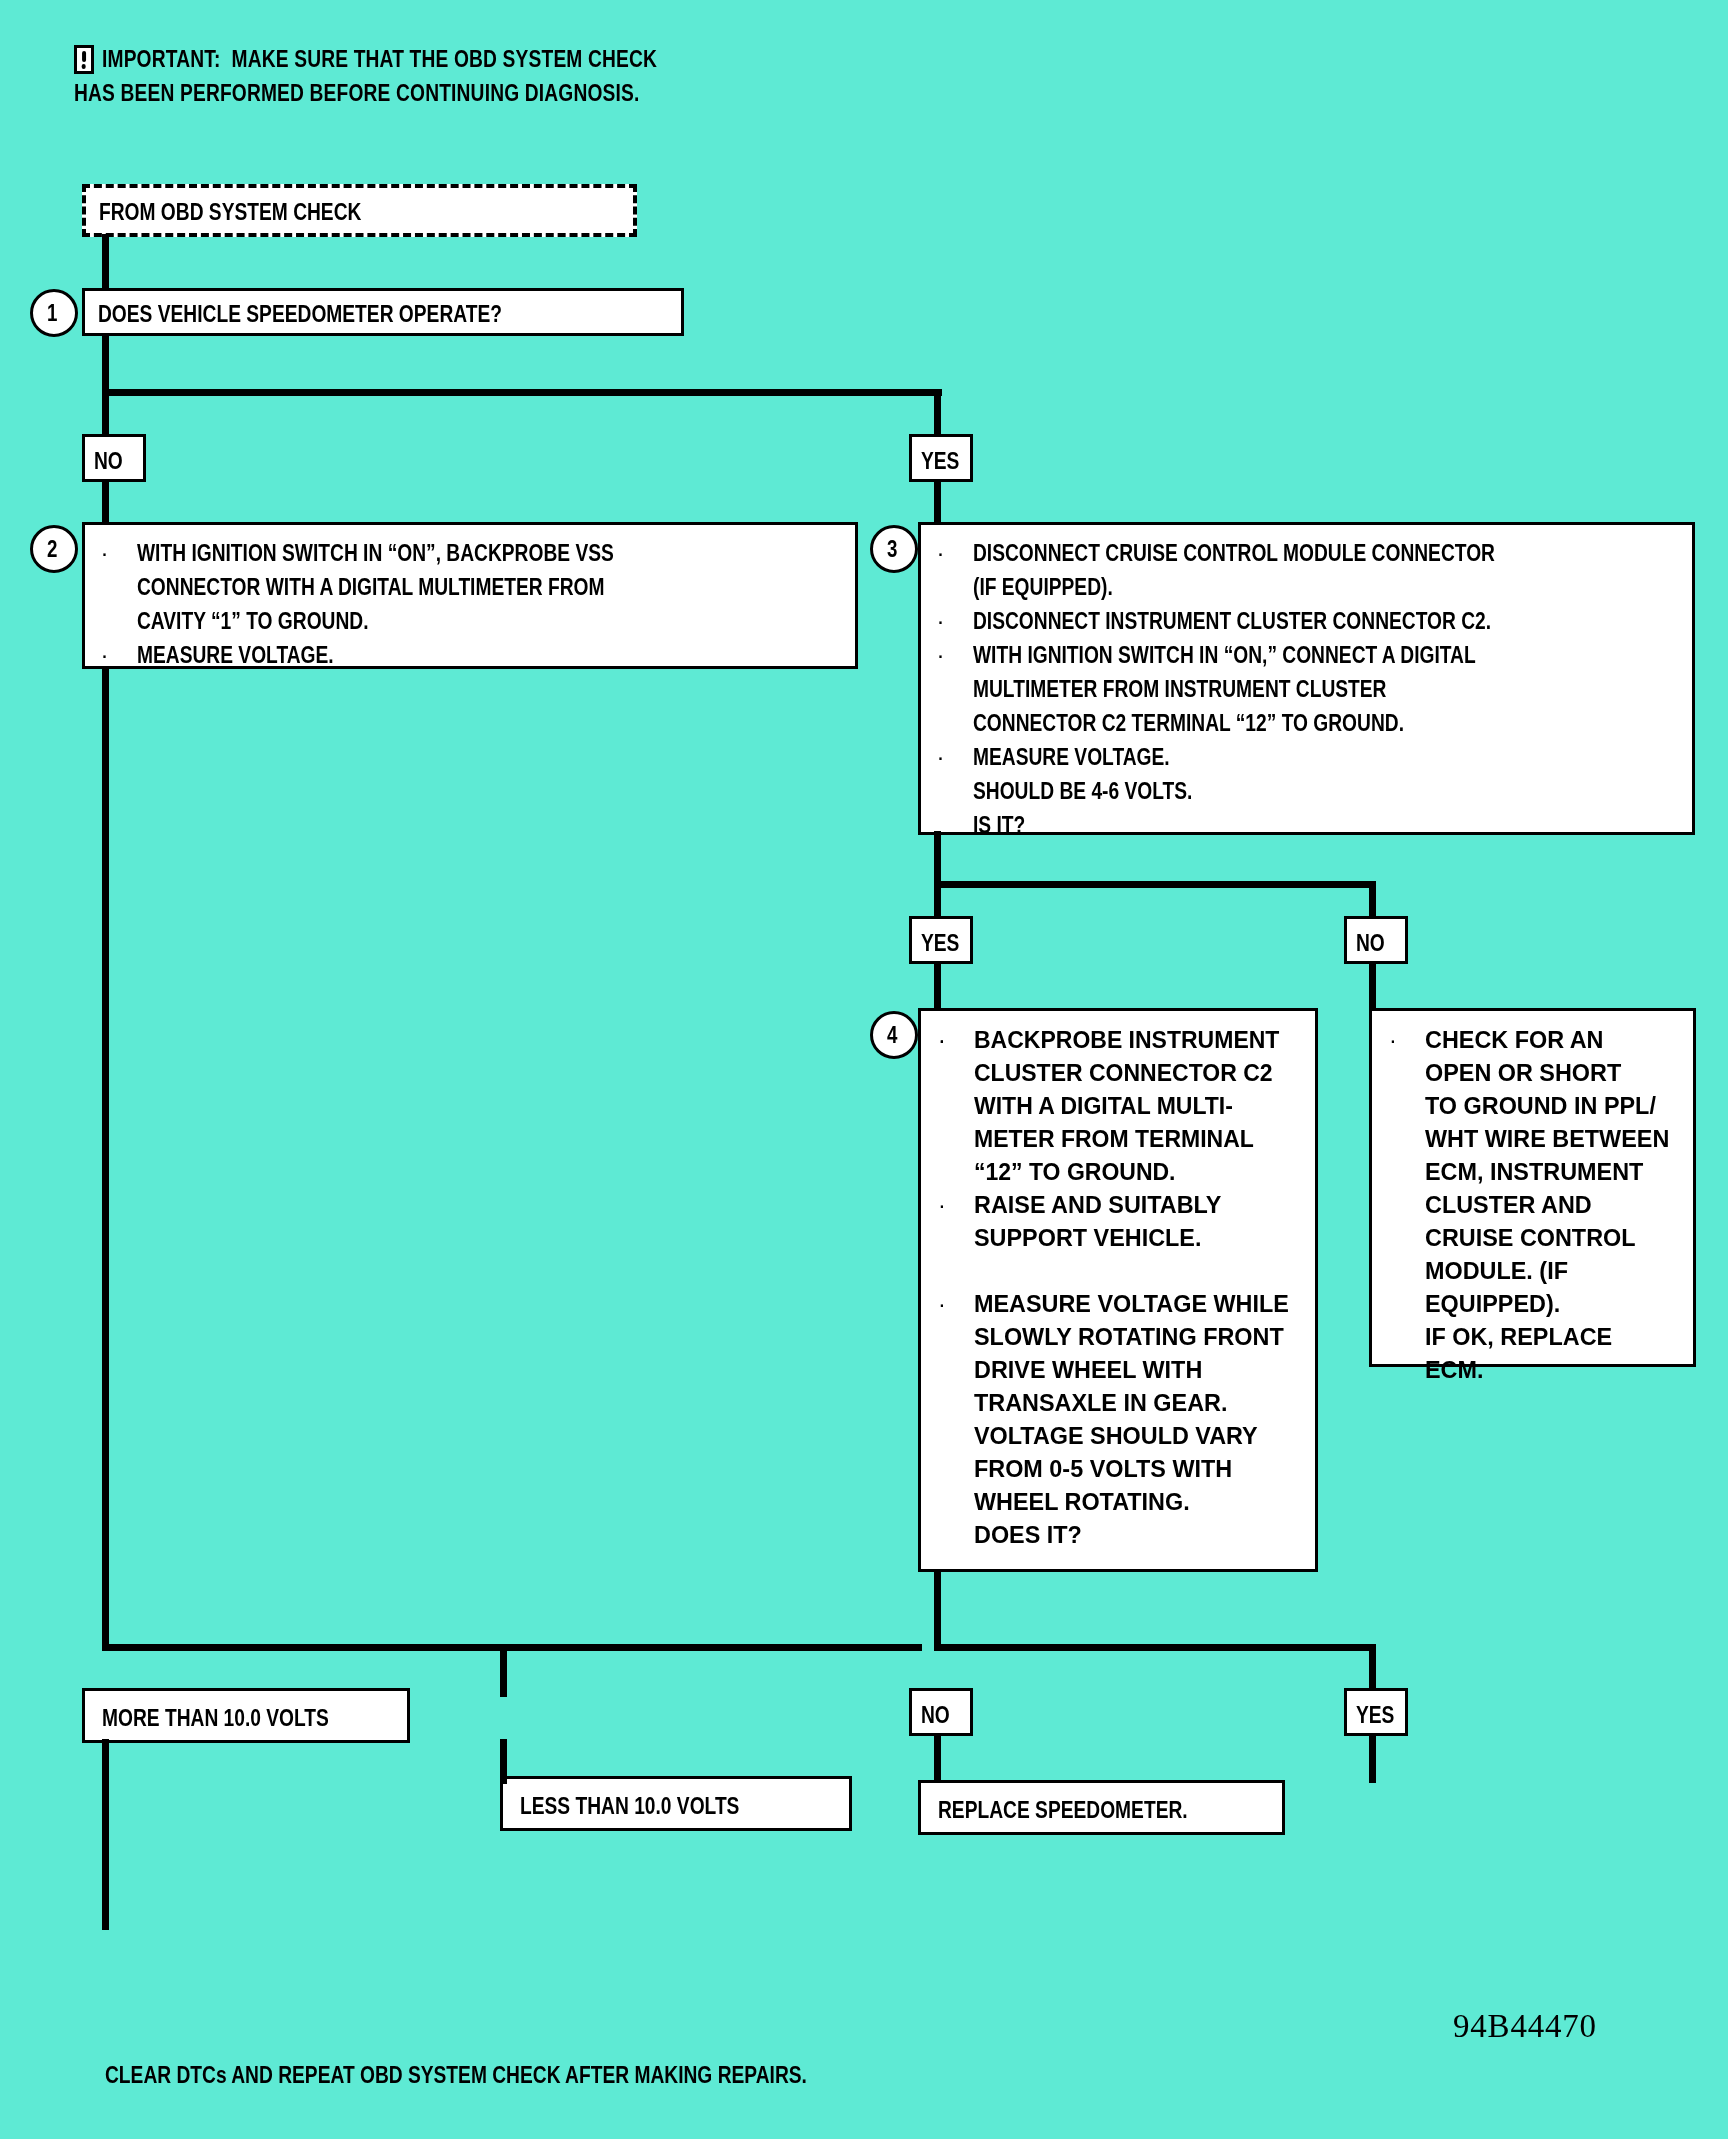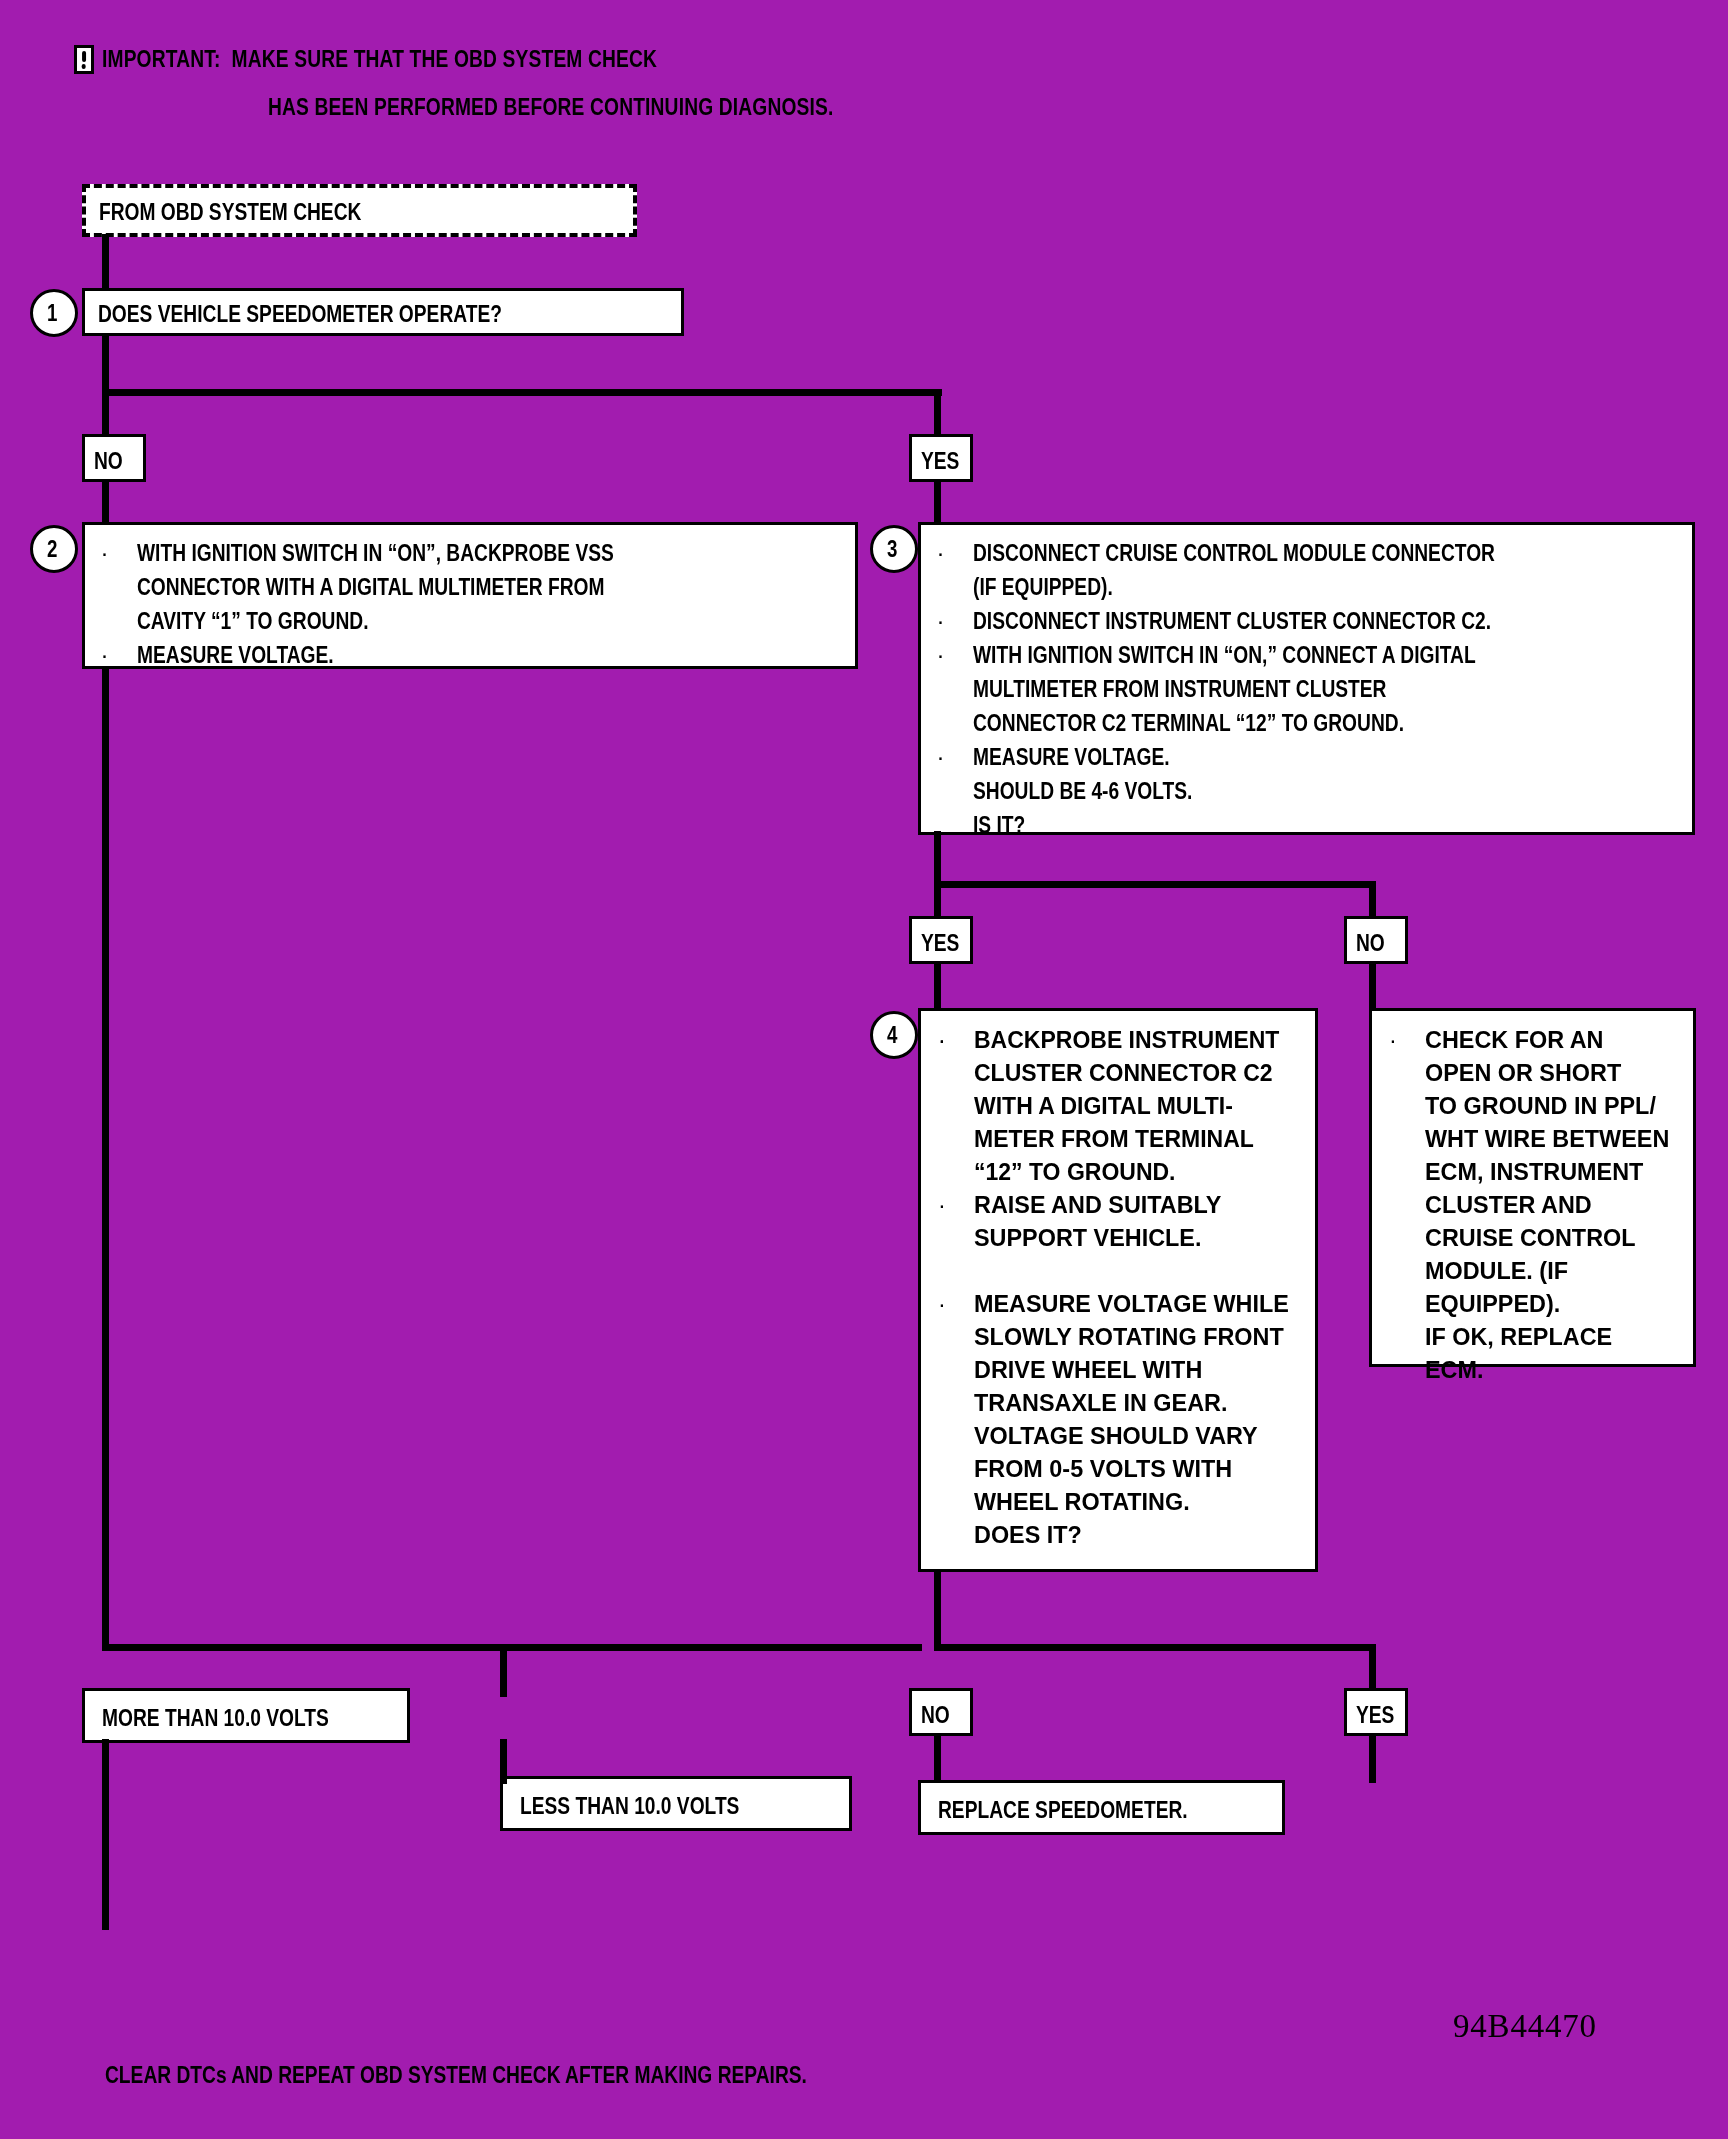--- a/index.html
+++ b/index.html
@@ -1,19 +1,19 @@
 <!DOCTYPE html>
 <html style="font-size:12.5px"><head>
 <meta charset="utf-8">
 <style>
   html,body{margin:0;padding:0;background:#fff;}
   #page{
     position:relative;
     width:1728px;height:2140px;
-    background:#a21caf;
+    background:#5eead4;
     font-family:"Liberation Sans", sans-serif;
     color:#000;
     overflow:hidden;
   }
   
   .box{position:absolute;border:3.9px solid #000;background:#fff;box-sizing:border-box;}
   .box.dashed{border-style:dashed;border-width:4.7px;}
   .line{position:absolute;background:#000;}
   .vline{width:6.3px;}
   .hline{height:6.3px;}
@@ -69,21 +69,21 @@
 <body>
 
 <div id="page">
 
   <div id="hdr">
     <div class="ln">
       <span id="imp-icon">
         <span class="bang"></span><span class="dot"></span>
       </span><span class="cond" style="display:inline-block;font-size:24px;">IMPORTANT:  MAKE SURE THAT THE OBD SYSTEM CHECK</span>
     </div>
-    <div class="ln" style="margin-top:17px;text-align:center;">
+    <div class="ln" style="margin-top:3px;">
       <span class="cond" style="display:inline-block;font-size:24px;">HAS BEEN PERFORMED BEFORE CONTINUING DIAGNOSIS.</span>
     </div>
   </div>
 
   <div class="box dashed" style="left:82px;top:184px;width:555px;height:53px;text-align:right;">
     <div class="btxt cond oneline" style="left:12.5px;top:9.4px;">FROM OBD SYSTEM CHECK</div>
   </div>
 
   <div class="line vline" style="left:102px;top:234px;width:7px;height:59px;"></div>
 

